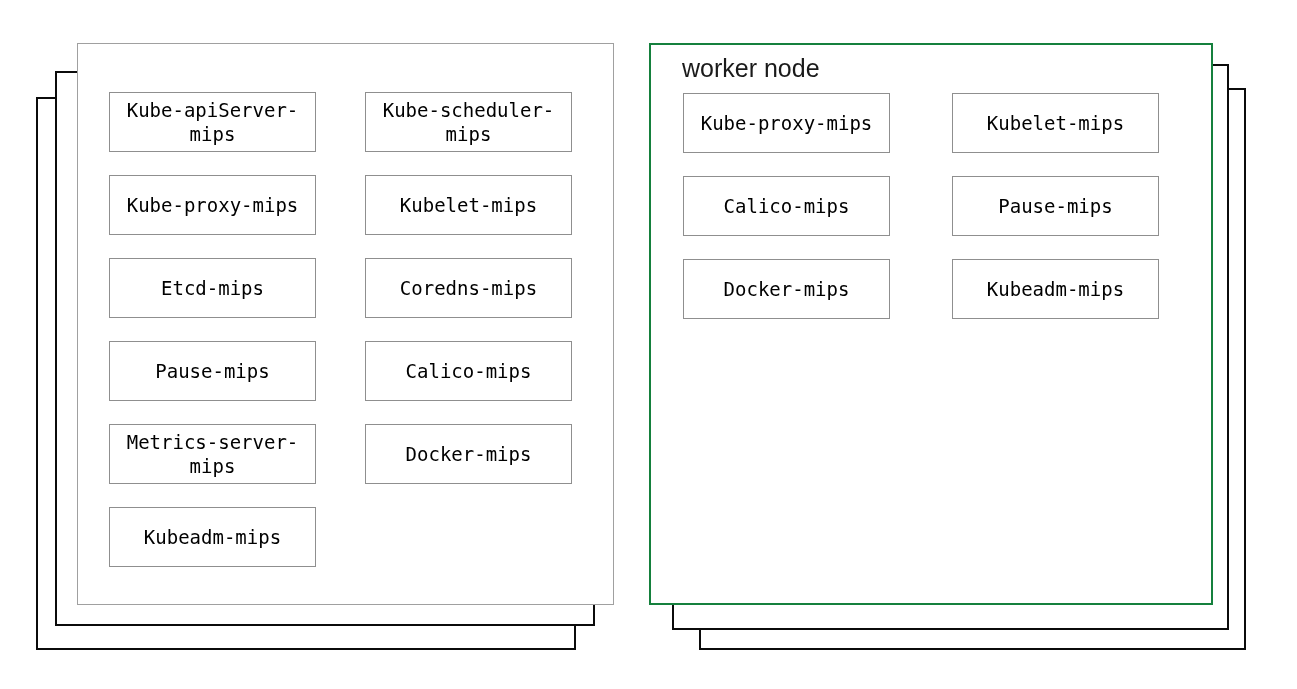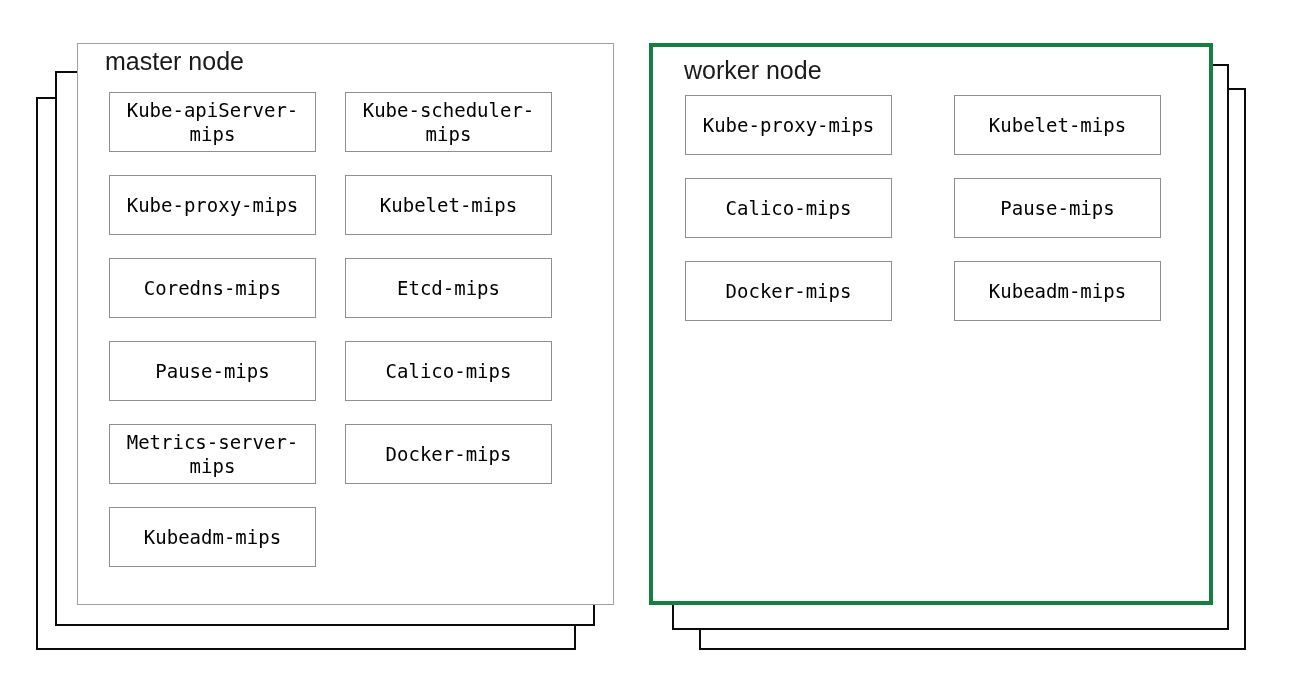--- a/index.html
+++ b/index.html
@@ -25,21 +25,21 @@
     position: absolute;
     background: #ffffff;
     box-sizing: border-box;
   }
   #master-front {
     left: 77px; top: 43px; width: 537px; height: 562px;
     border: 1px solid #a0a0a0;
   }
   #worker-front {
     left: 649px; top: 43px; width: 564px; height: 562px;
-    border: 4px solid #15803d;
+    border: 2px solid #15803d;
     text-decoration: underline;
   }
   
   #master-layer-back { left: 36px; top: 97px; width: 540px; height: 553px; z-index: 1; }
   #master-layer-mid  { left: 55px; top: 71px; width: 540px; height: 555px; z-index: 2; }
   #master-front      { z-index: 3; }
   
   #worker-layer-back { left: 699px; top: 88px; width: 547px; height: 562px; z-index: 1; }
   #worker-layer-mid  { left: 672px; top: 64px; width: 557px; height: 566px; z-index: 2; }
   #worker-front      { z-index: 3; }
@@ -55,21 +55,21 @@
   #master-title { left: 27px; top: 4px; }
   #worker-title { left: 31px; top: 10px; }
 
   .components {
     position: absolute;
     display: grid;
     grid-template-columns: 207px 207px;
     grid-auto-rows: 60px;
     row-gap: 23px;
   }
-  #master-components { left: 31px; top: 48px; column-gap: 29px; }
+  #master-components { left: 31px; top: 48px; column-gap: 49px; }
   #worker-components { left: 32px; top: 48px; column-gap: 62px; }
 
   .component {
     box-sizing: border-box;
     border: 1px solid #8f8f8f;
     background: #ffffff;
     display: flex;
     align-items: center;
     justify-content: center;
     text-align: center;
@@ -81,30 +81,29 @@
   }
 </style>
 </head>
 <body>
 
 <div class="canvas">
 
   <div class="stack-layer" id="master-layer-back"></div>
   <div class="stack-layer" id="master-layer-mid"></div>
   <div class="node-front" id="master-front">
-    <div class="node-title" id="master-title">master node</div>
     <div class="components" id="master-components">
       <div class="component">Kube-apiServer-
 mips</div>
       <div class="component">Kube-scheduler-
 mips</div>
       <div class="component">Kube-proxy-mips</div>
       <div class="component">Kubelet-mips</div>
+      <div class="component">Etcd-mips</div>
       <div class="component">Coredns-mips</div>
-      <div class="component">Etcd-mips</div>
       <div class="component">Pause-mips</div>
       <div class="component">Calico-mips</div>
       <div class="component">Metrics-server-
 mips</div>
       <div class="component">Docker-mips</div>
       <div class="component">Kubeadm-mips</div>
     </div>
   </div>
 
   <div class="stack-layer" id="worker-layer-back"></div>

